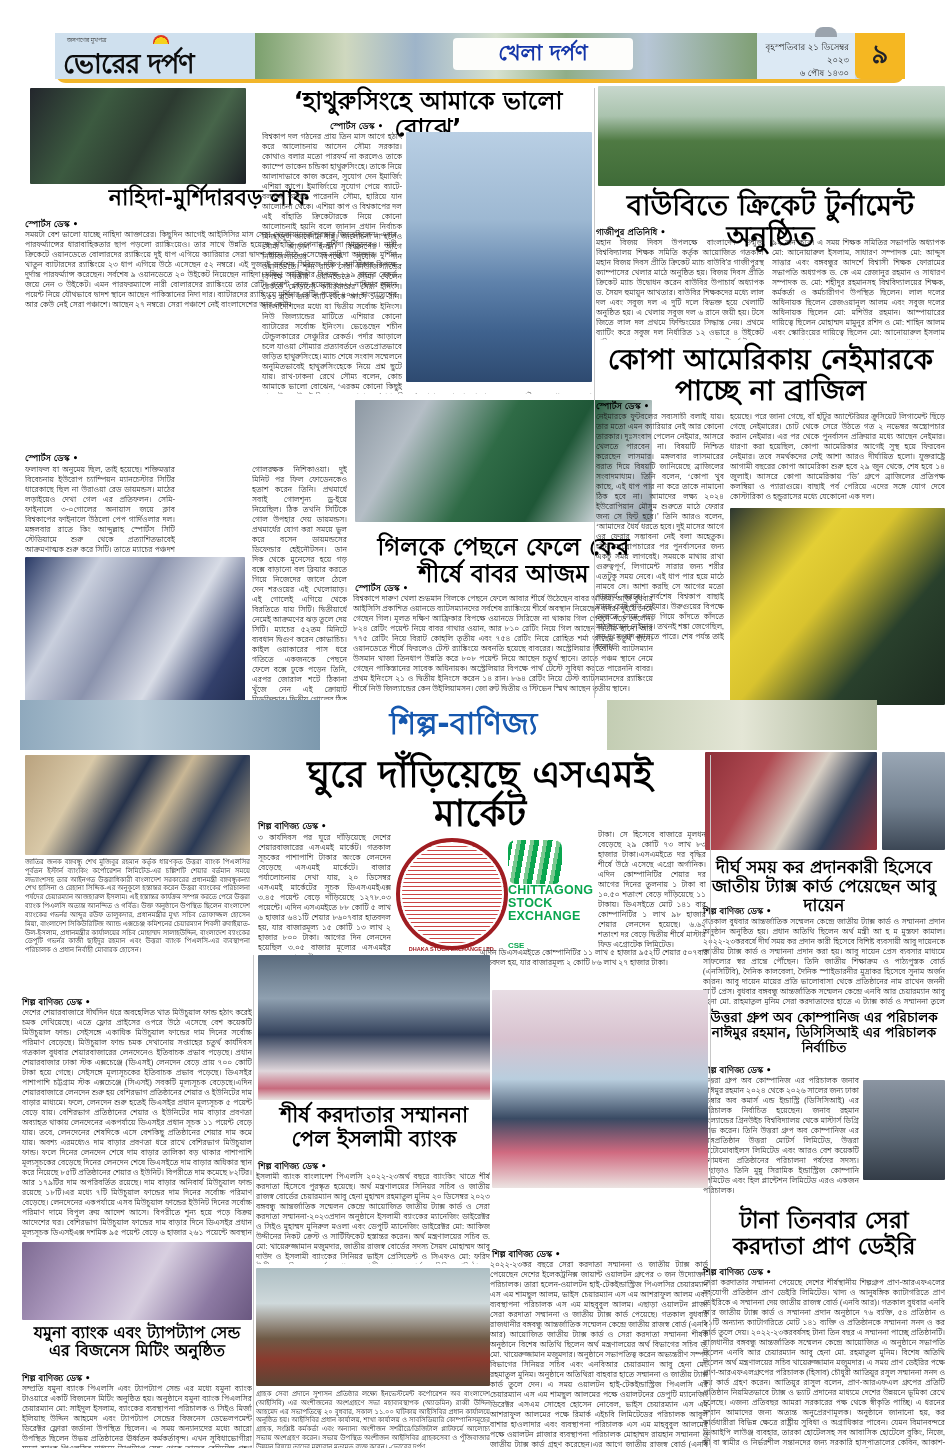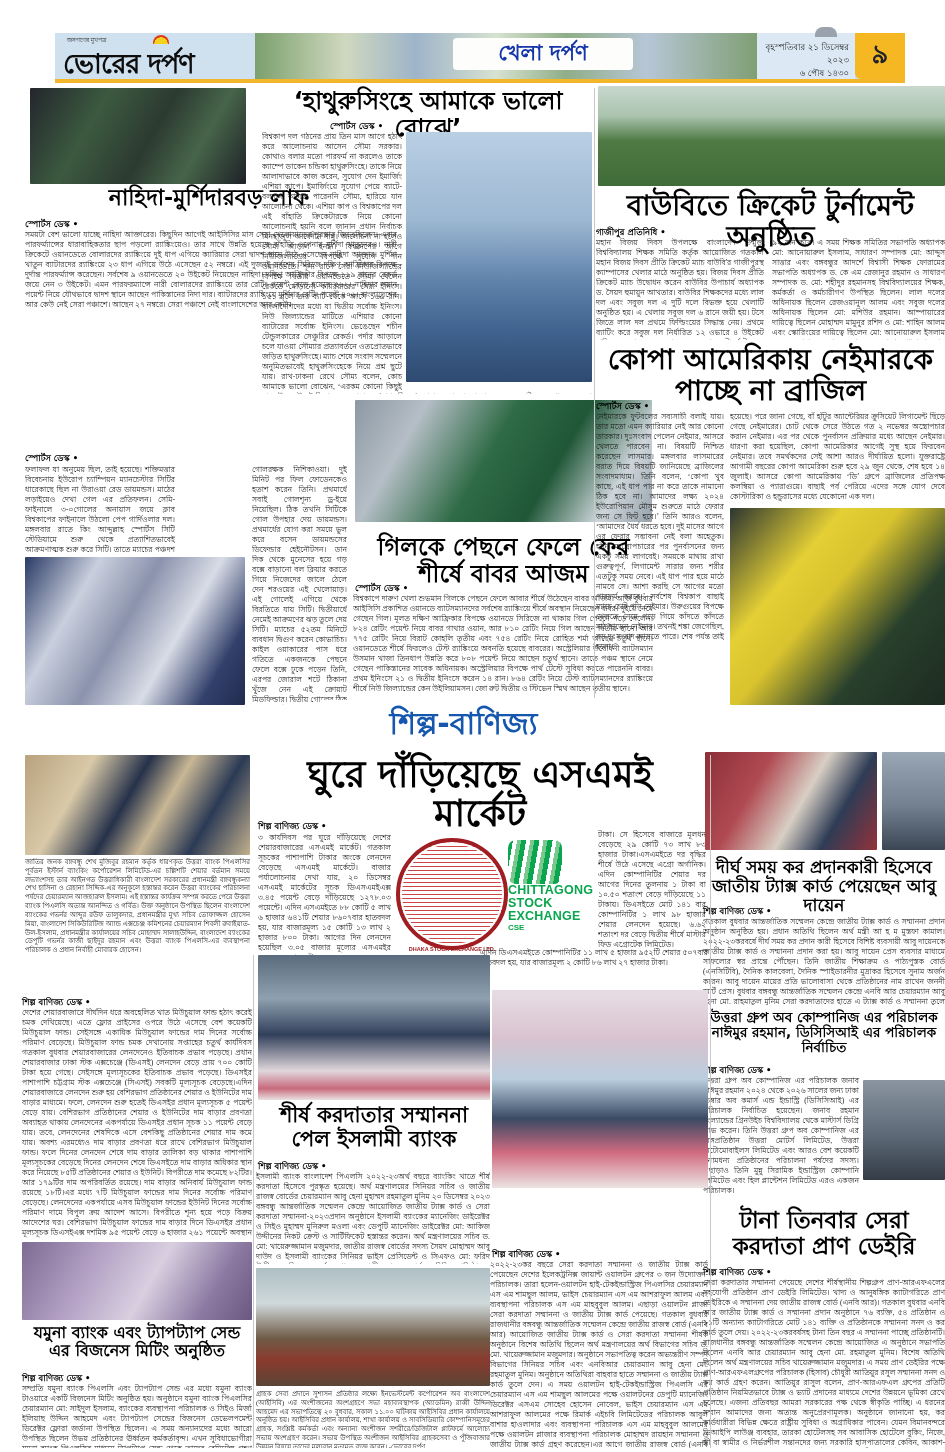--- a/index.html
+++ b/index.html
@@ -9,61 +9,61 @@
   .photo{position:absolute;border-radius:1px;}
   .headline{font-weight:bold;color:#000;text-align:center;line-height:1.12;
             font-family:"DejaVu Sans","Liberation Sans",sans-serif;}
   .byline{font-weight:bold;font-size:8.5px;color:#000;
           font-family:"DejaVu Sans","Liberation Sans",sans-serif;}
   .body-text{font-size:7.6px;line-height:1.32;text-align:justify;color:#1c1c1c;overflow:hidden;}
   .caption{font-size:6.8px;line-height:1.3;text-align:justify;color:#222;overflow:hidden;}
   .vrule{position:absolute;width:1px;background:#c8c8c8;}
   
   #header{position:absolute;left:55px;top:33px;width:850px;height:46px;background:#c9dcec;
-          border-bottom:4px solid #f2b62a;display:flex;align-items:stretch;}
+          border-bottom:4px solid #f2b62a;display:flex;align-items:stretch;border-radius:11px;}
   #masthead-block{width:200px;position:relative;background:#cfe0ee;}
   #masthead{position:absolute;left:8px;top:10px;font-size:27px;font-weight:bold;color:#0d0d0d;
             font-family:"DejaVu Sans","Liberation Sans",sans-serif;letter-spacing:-1px;}
   #masthead-tagline{position:absolute;left:12px;top:2px;font-size:6px;color:#333;}
   #sun-icon{position:absolute;left:98px;top:2px;width:16px;height:9px;border-radius:9px 9px 0 0;
             background:radial-gradient(circle at 50% 100%, #f5d21c 0 55%, #e03a1e 56% 100%);}
   #collage{flex:1;background:
      linear-gradient(90deg,#7ba06d,#cfd8bf 18%,#9eb4c9 32%,#d7e2d0 48%,#8fae88 62%,#b7c6d6 78%,#7f9f74);}
   #kheladarpan{position:absolute;left:398px;top:5px;width:180px;height:32px;background:#fdfdfb;
                border-radius:4px;display:flex;align-items:center;justify-content:center;
                font-size:21px;font-weight:bold;color:#1436a8;
                font-family:"DejaVu Sans","Liberation Sans",sans-serif;}
   #dateblock{width:92px;background:#dce9f4;font-size:8.5px;text-align:right;
              padding:8px 6px 0 0;line-height:1.5;color:#222;
              font-family:"DejaVu Sans","Liberation Sans",sans-serif;}
   #pagenum{width:50px;background:#f5b722;border-radius:0 0 0 6px;display:flex;align-items:center;
            justify-content:center;font-size:26px;font-weight:bold;color:#20222b;
            font-family:"DejaVu Sans","Liberation Sans",sans-serif;}
   #pagenum-tab{position:absolute;right:68px;top:-6px;width:22px;height:10px;border-radius:8px 8px 0 0;background:#9aa3ad;}
   
-  #biz-banner{position:absolute;left:20px;top:700px;width:857px;height:50px;display:flex;align-items:center;}
+  #biz-banner{position:absolute;left:20px;top:700px;width:857px;height:50px;display:flex;}
   #biz-left{width:300px;background:linear-gradient(90deg,#8fa9bd,#b9cbd8 40%,#7d99ae);}
   #biz-center{flex:1;background:#ffffff;display:flex;align-items:center;justify-content:center;
               font-size:30px;font-weight:bold;color:#1557ae;
               font-family:"DejaVu Sans","Liberation Sans",sans-serif;}
   #biz-right{width:270px;background:linear-gradient(90deg,#c3cdb3,#e4e6d6 50%,#a9b498);}
   
   #dse-logo{position:absolute;left:396px;top:838px;width:104px;height:104px;border-radius:50%;
             border:4px solid #a01d22;background:
              repeating-linear-gradient(0deg,#fff 0 3px,#c44 3px 4px),
              repeating-linear-gradient(90deg,rgba(255,255,255,.0) 0 3px,rgba(196,68,68,.55) 3px 4px);
             box-shadow:0 0 0 2px #fff inset;display:flex;align-items:flex-end;justify-content:center;}
   #dse-ring-text{position:absolute;left:396px;top:946px;width:112px;text-align:center;
             font-size:5.5px;color:#a01d22;font-family:"Liberation Sans",sans-serif;font-weight:bold;}
   #cse-logo{position:absolute;left:508px;top:840px;width:96px;height:100px;}
   #cse-waves{width:54px;height:44px;border-radius:8px;background:
        repeating-linear-gradient(100deg,#0aa64f 0 5px,#ffffff 5px 9px,#79c98f 9px 13px);}
   .cse-line{font-size:12.5px;font-weight:bold;color:#0aa64f;line-height:1.05;
             font-family:"Liberation Sans",sans-serif;letter-spacing:0.2px;}
-  #cse-abbr{font-size:8px;font-weight:bold;color:#0aa64f;font-family:"Liberation Sans",sans-serif;}
+  #cse-abbr{font-size:8px;font-weight:bold;color:#0aa64f;font-family:"Liberation Sans",sans-serif;margin-top:18px;}
 </style>
 </head>
 <body>
 
 <div id="page">
 
   <div id="header">
     <div id="masthead-block">
       <div id="masthead-tagline">জনগণের মুখপত্র</div>
       <div id="sun-icon"></div>

